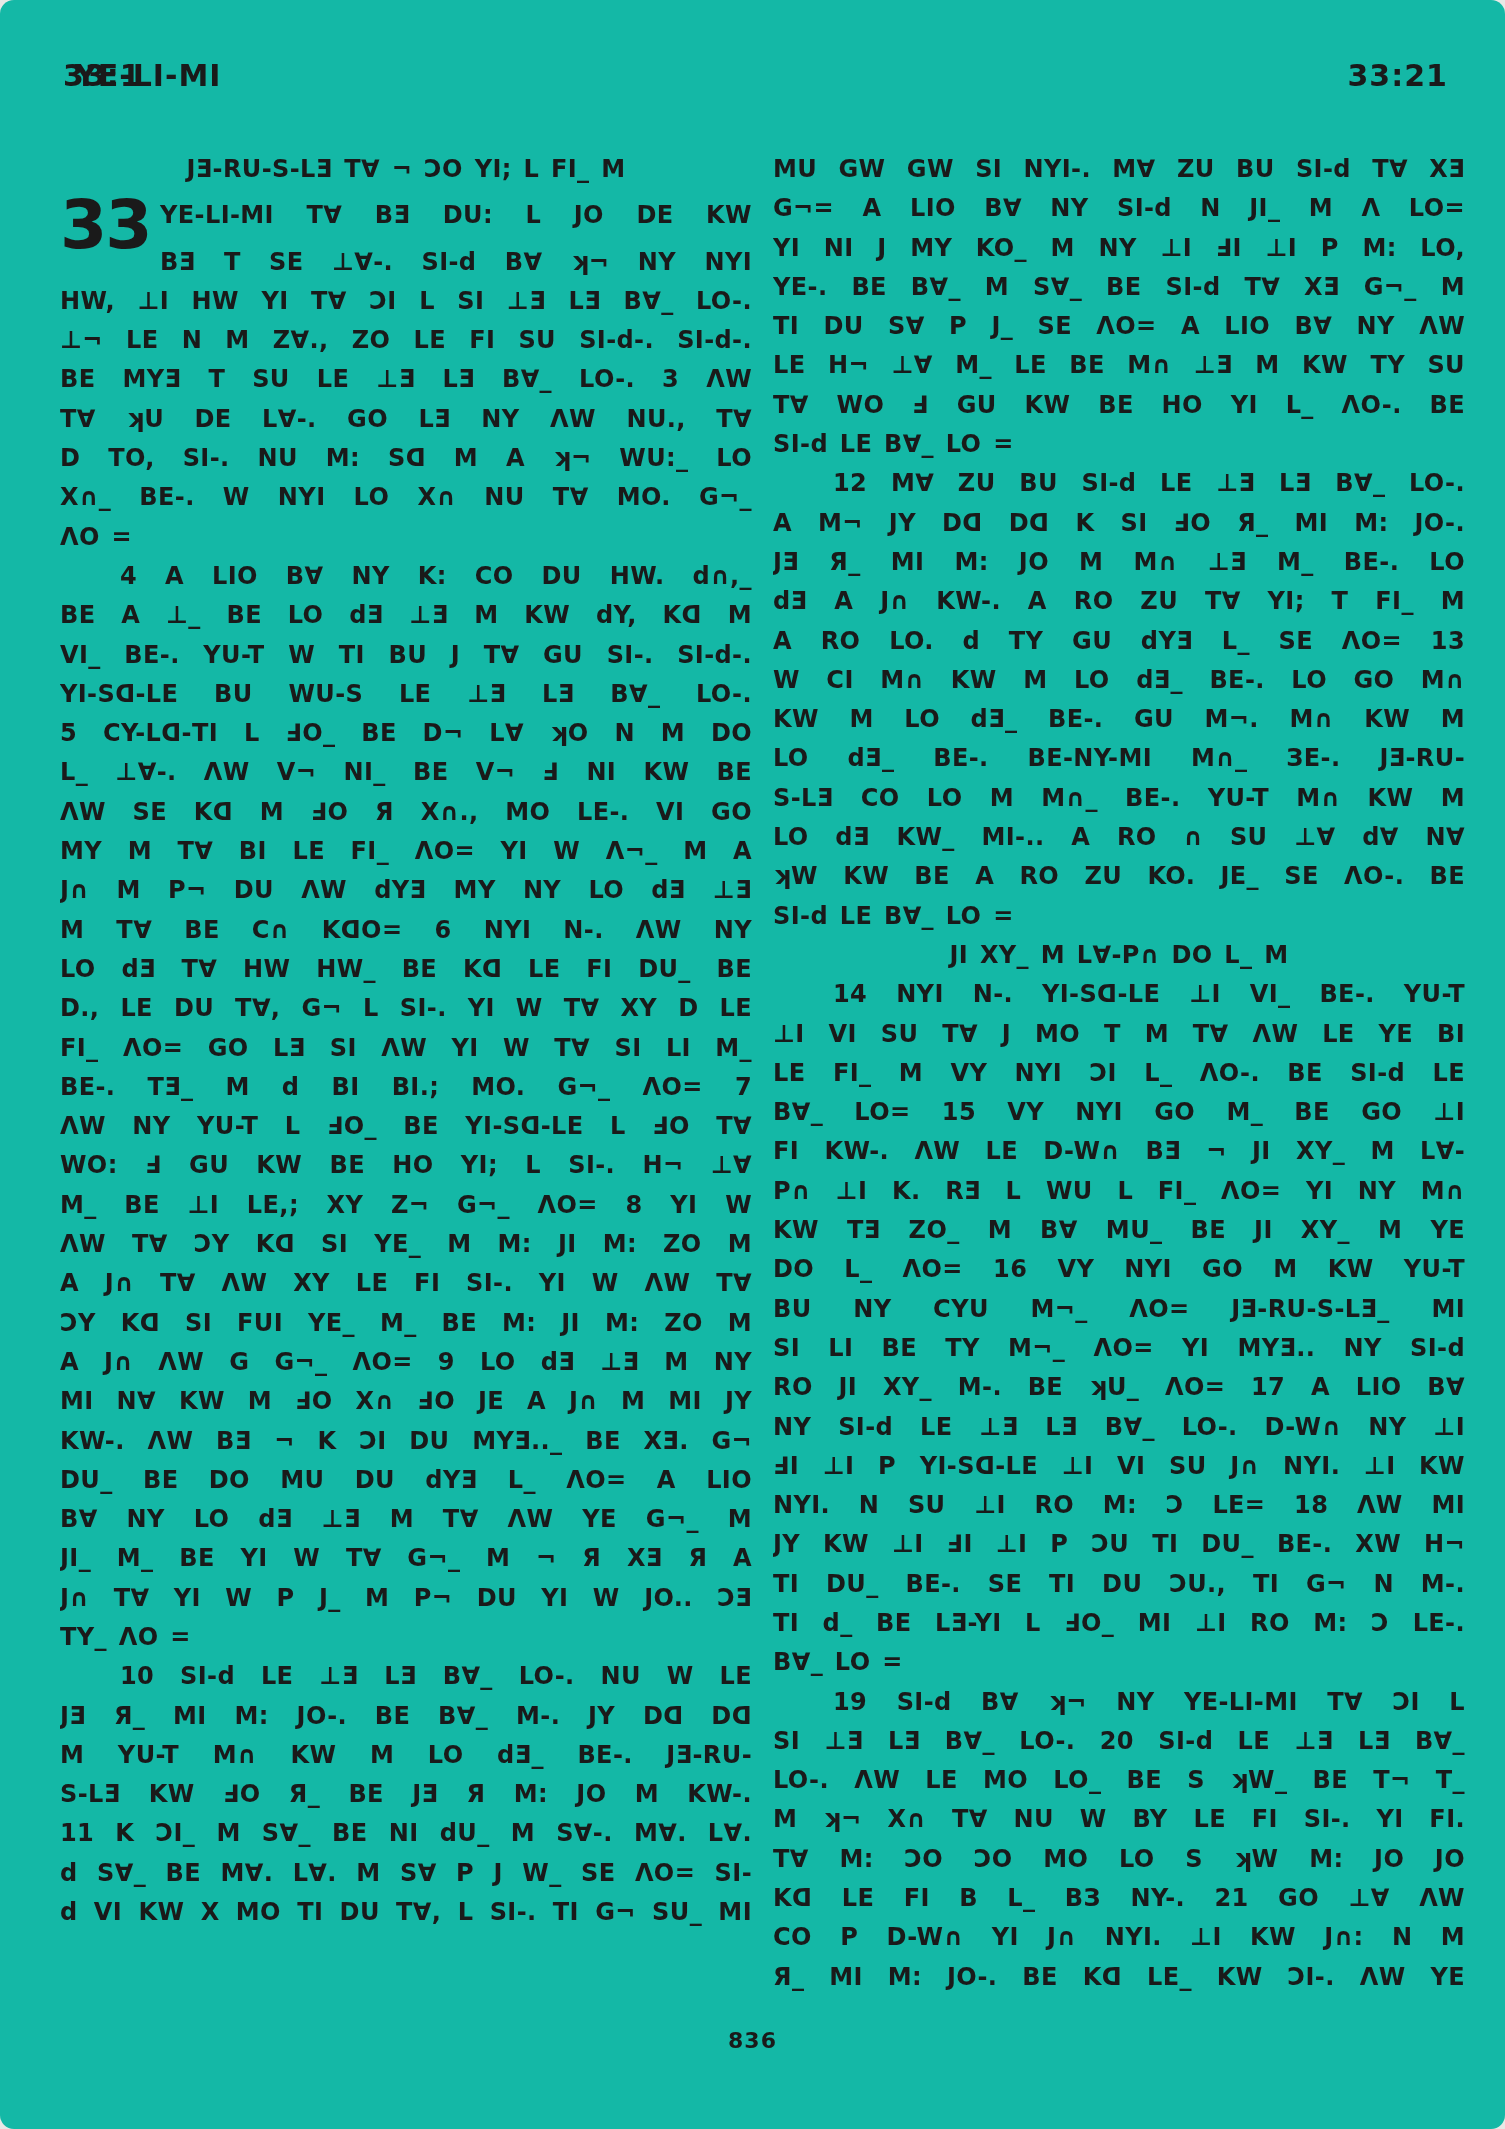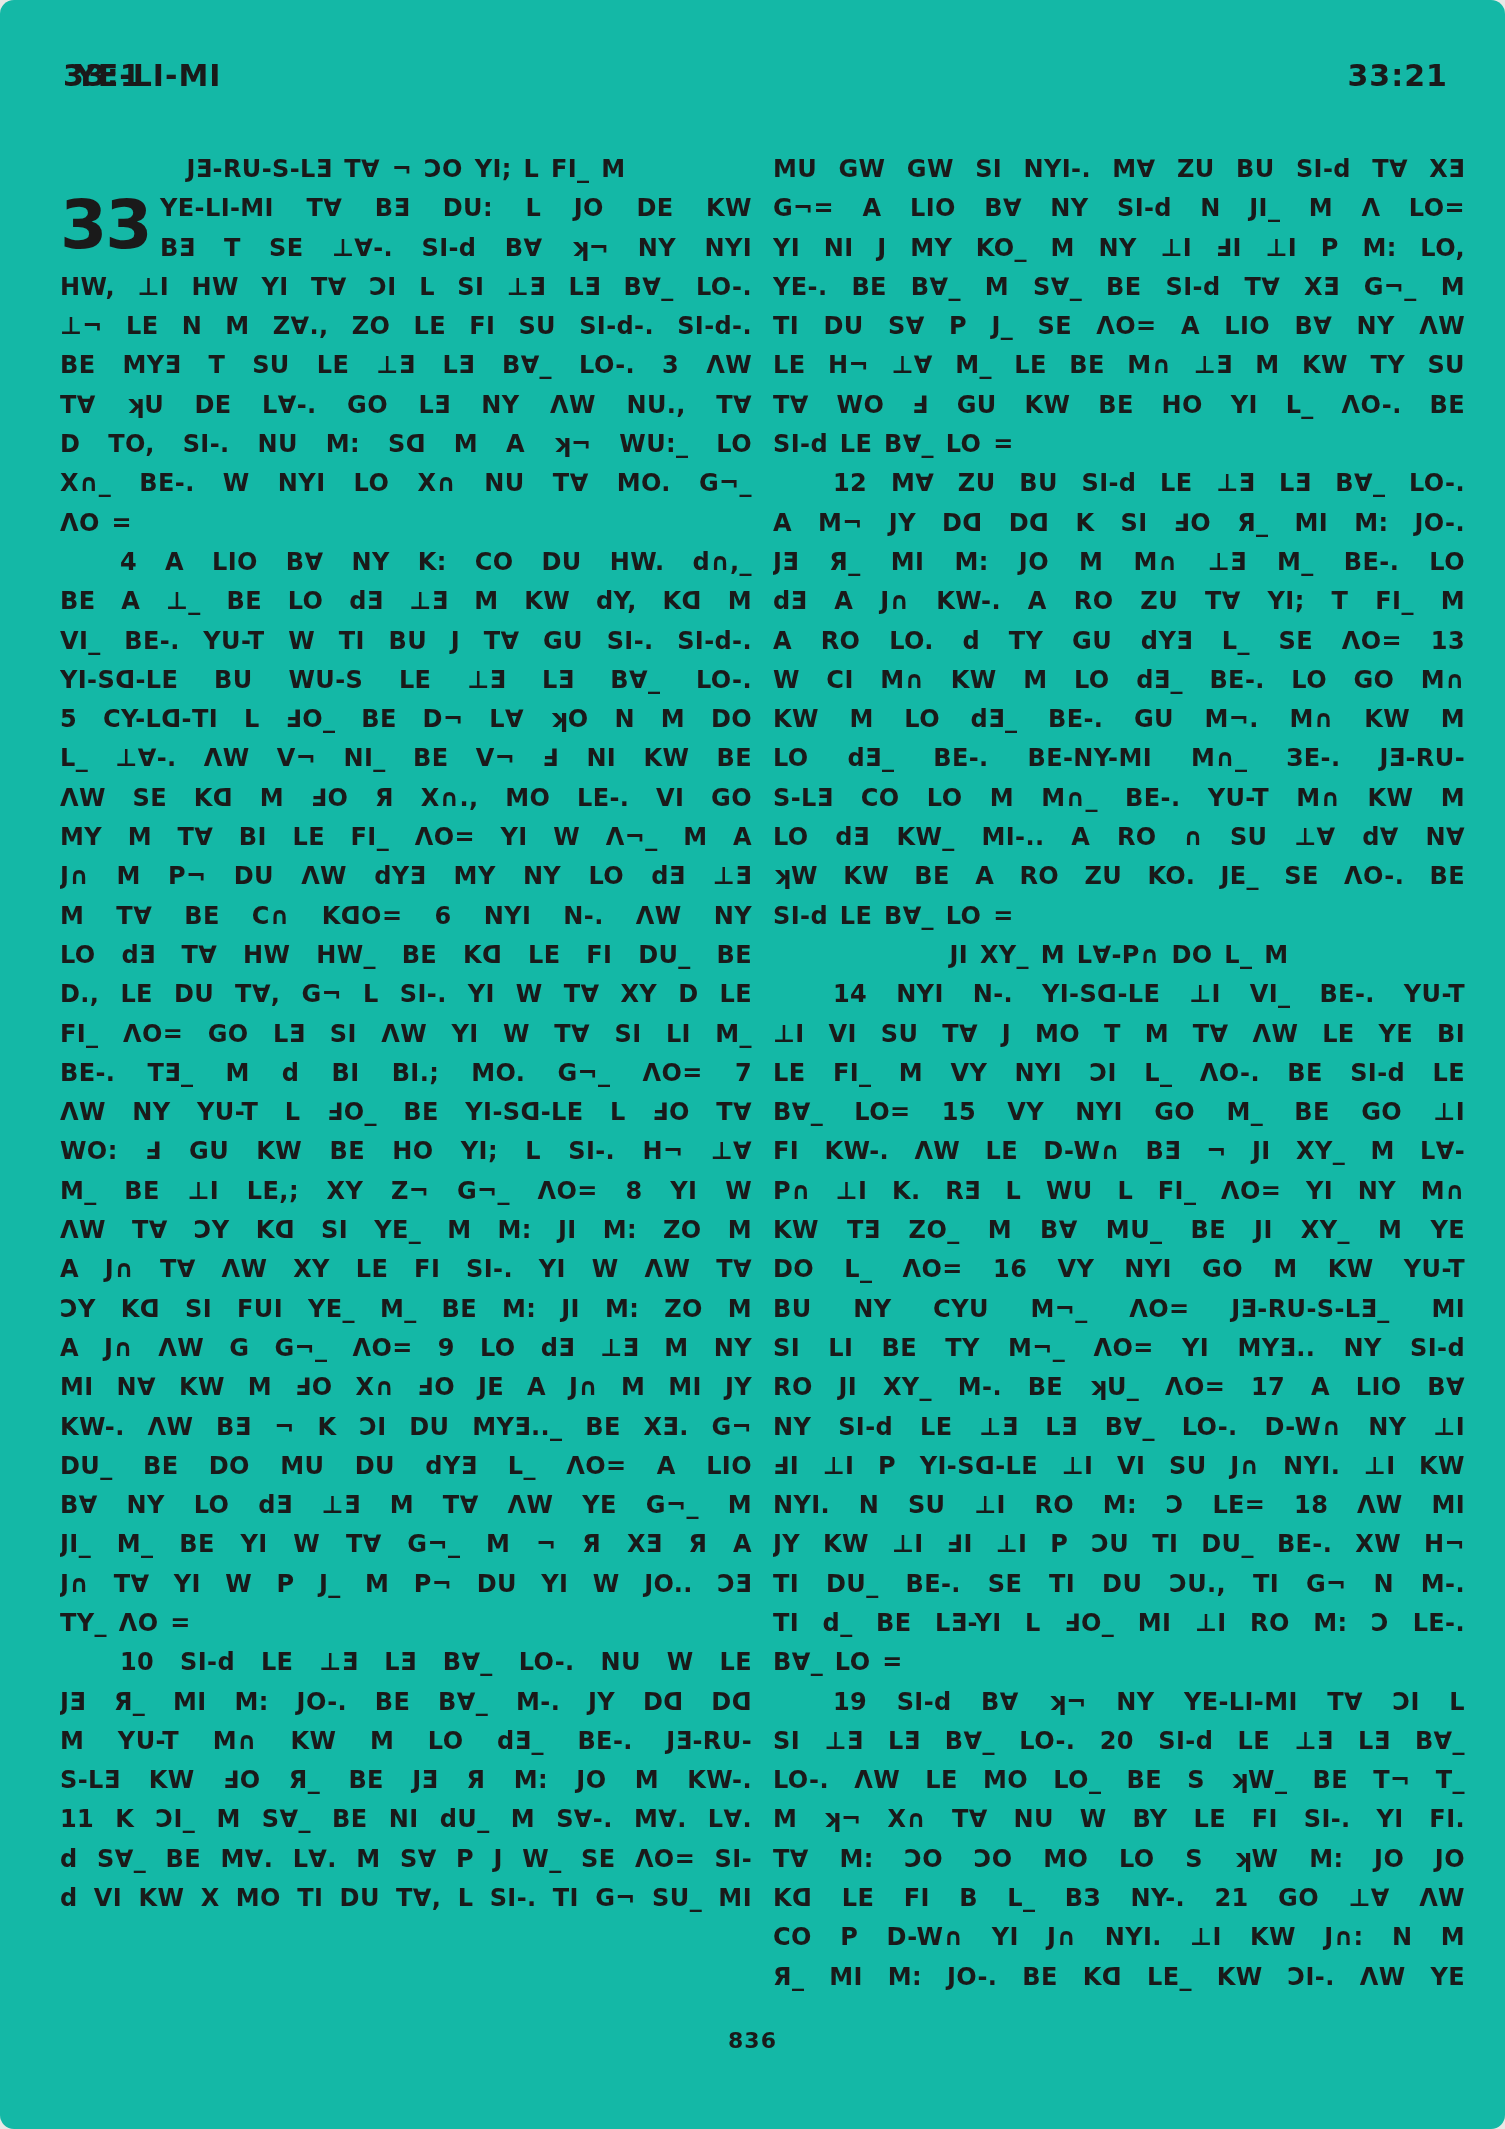--- a/index.html
+++ b/index.html
@@ -27,21 +27,21 @@
   .line{
     height:39.3px;line-height:39.3px;
     font-size:24px;
     letter-spacing:0.4px;word-spacing:3px;
     text-align:justify;text-align-last:justify;
     overflow:hidden;white-space:nowrap;
   }
   .line.short{text-align-last:left;}
   .line.center{text-align:center;text-align-last:center;}
   .line.indent{padding-left:60px;}
-  .line.chap{padding-left:100px;}
+  .line.chap{padding-left:100px;margin-top:7px;}
   .chapter-number{
     position:absolute;top:34px;left:0;width:96px;
     font-size:68px;line-height:82px;letter-spacing:-2px;
     text-align:left;
   }
   .page-number{
     position:absolute;top:2028px;left:0;right:0;
     text-align:center;font-size:22px;letter-spacing:1px;
   }
 </style>

